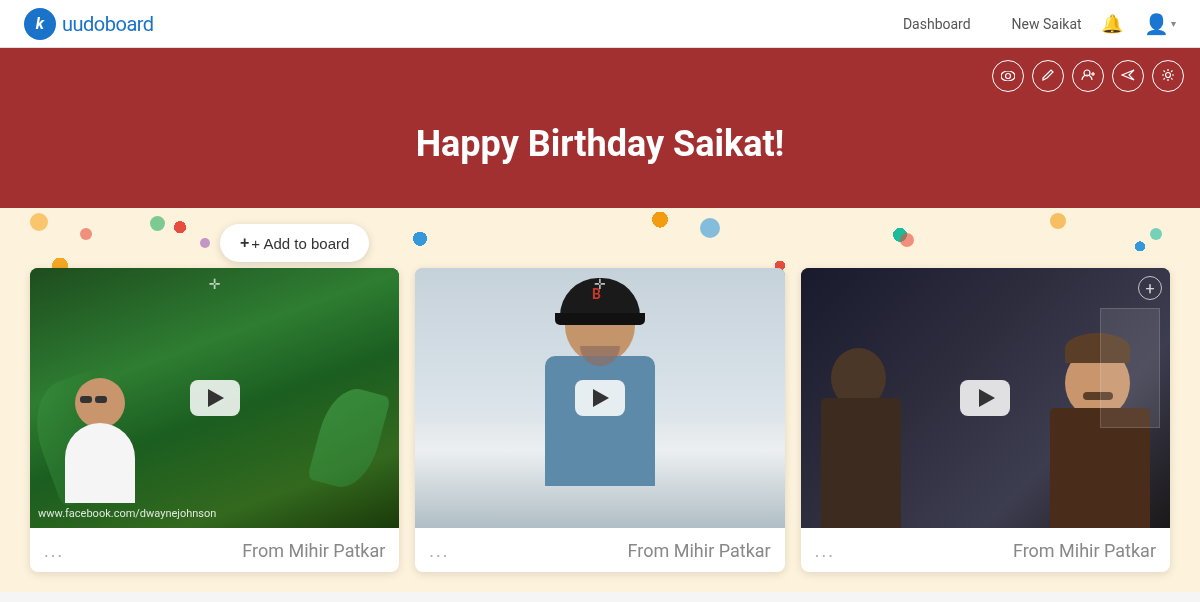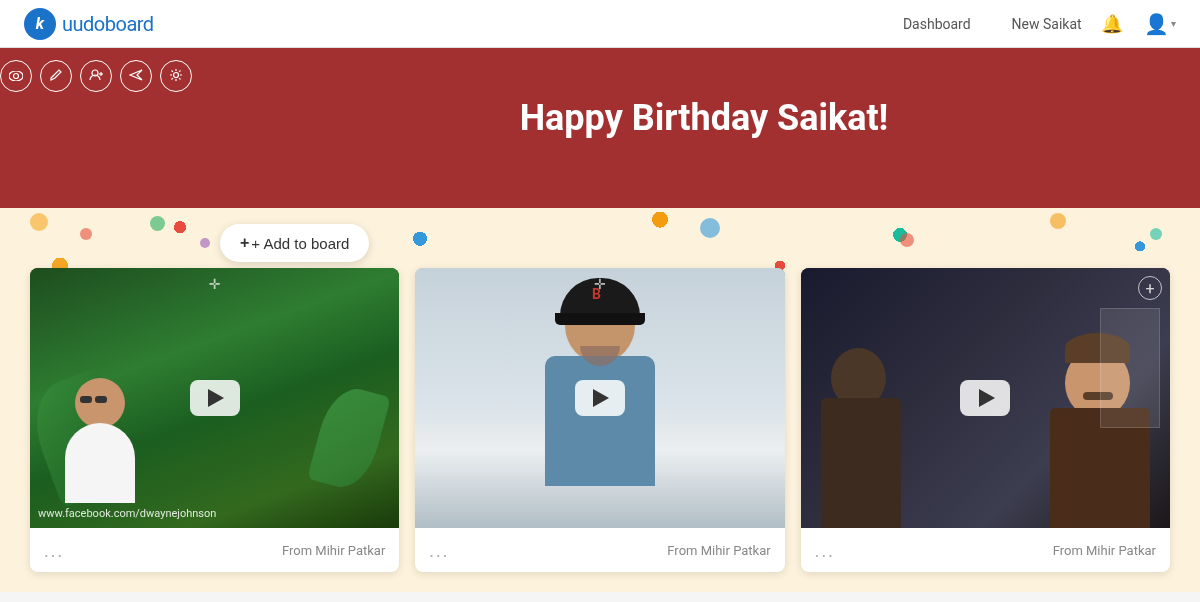--- a/index.html
+++ b/index.html
@@ -67,21 +67,21 @@
       color: #666;
     }
 
     
     .board-header {
       background: #a33030;
       padding: 0 0 0 0;
       position: relative;
       min-height: 160px;
       display: flex;
-      flex-direction: row;
+      flex-direction: column;
     }
     .board-toolbar {
       display: flex;
       justify-content: flex-end;
       padding: 12px 16px 8px 0;
       gap: 8px;
     }
     .toolbar-icon-btn {
       width: 32px;
       height: 32px;
@@ -240,21 +240,21 @@
       justify-content: space-between;
       min-height: 44px;
     }
     .card-menu-dots {
       font-size: 18px;
       color: #aaa;
       cursor: pointer;
       letter-spacing: 2px;
     }
     .card-from {
-      font-size: 13px;
+      font-size: 18px;
       color: #888;
     }
 
     
     .deco-circle {
       position: absolute;
       border-radius: 50%;
       opacity: 0.6;
     }
   </style>

